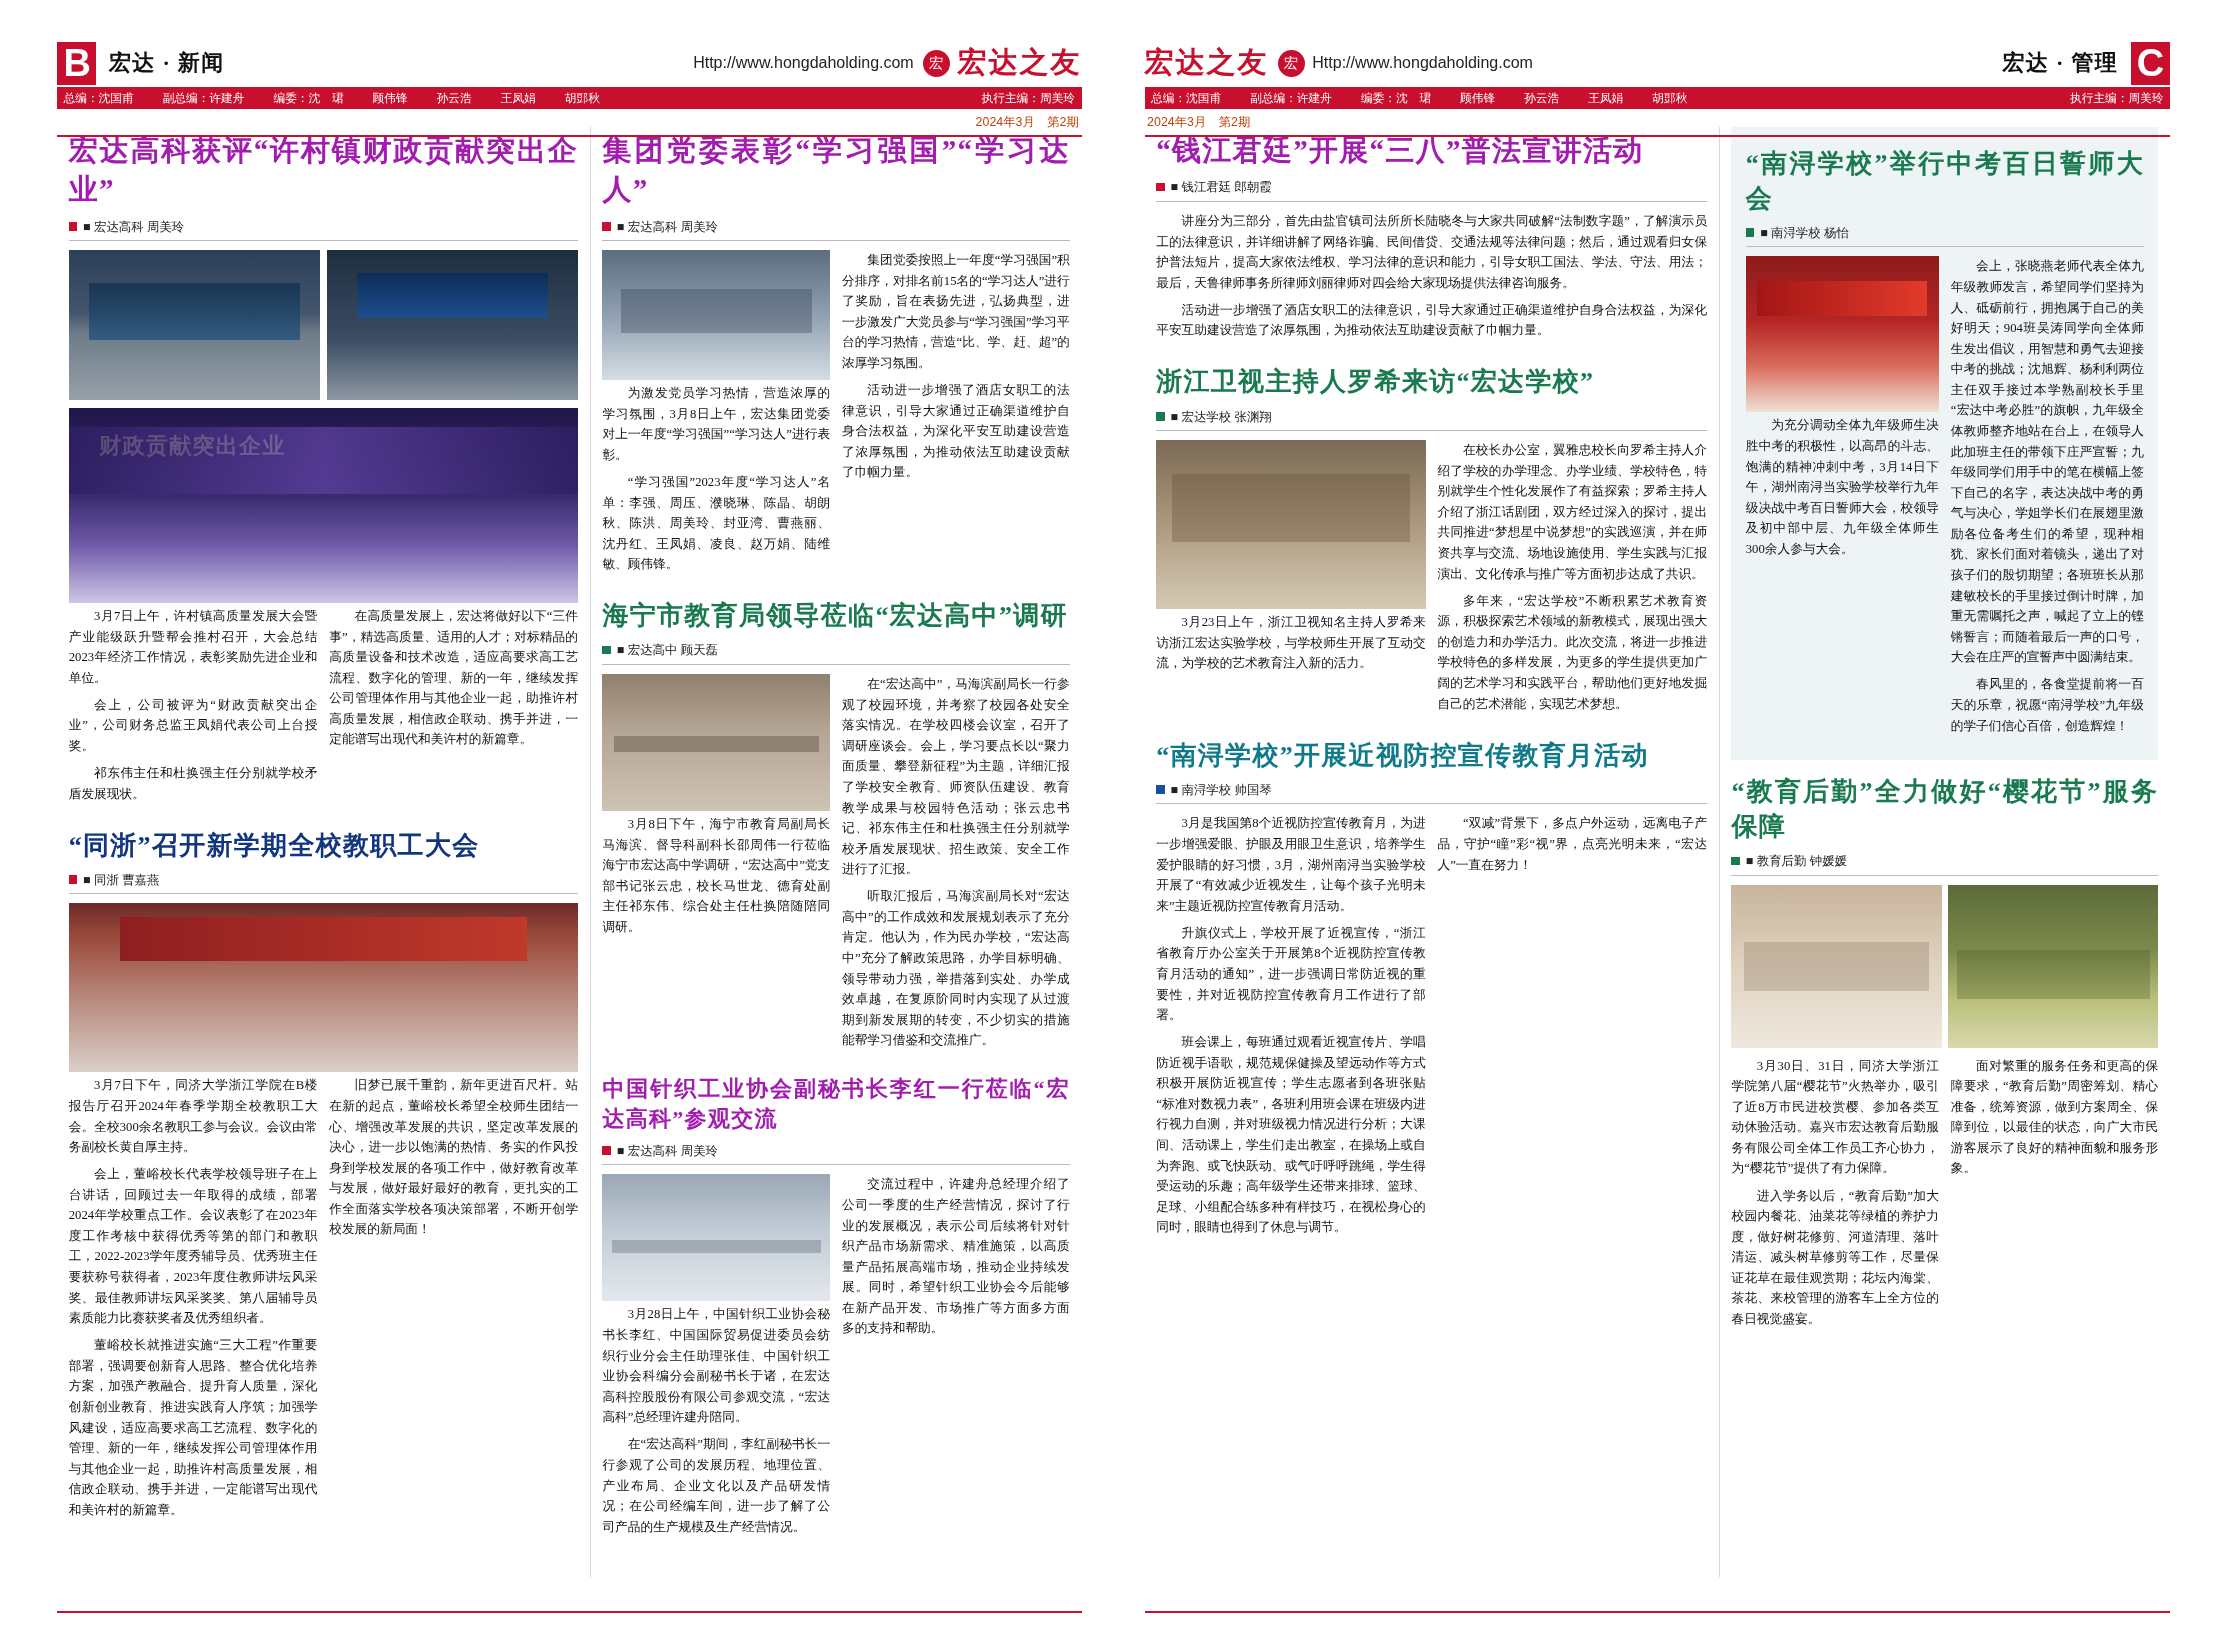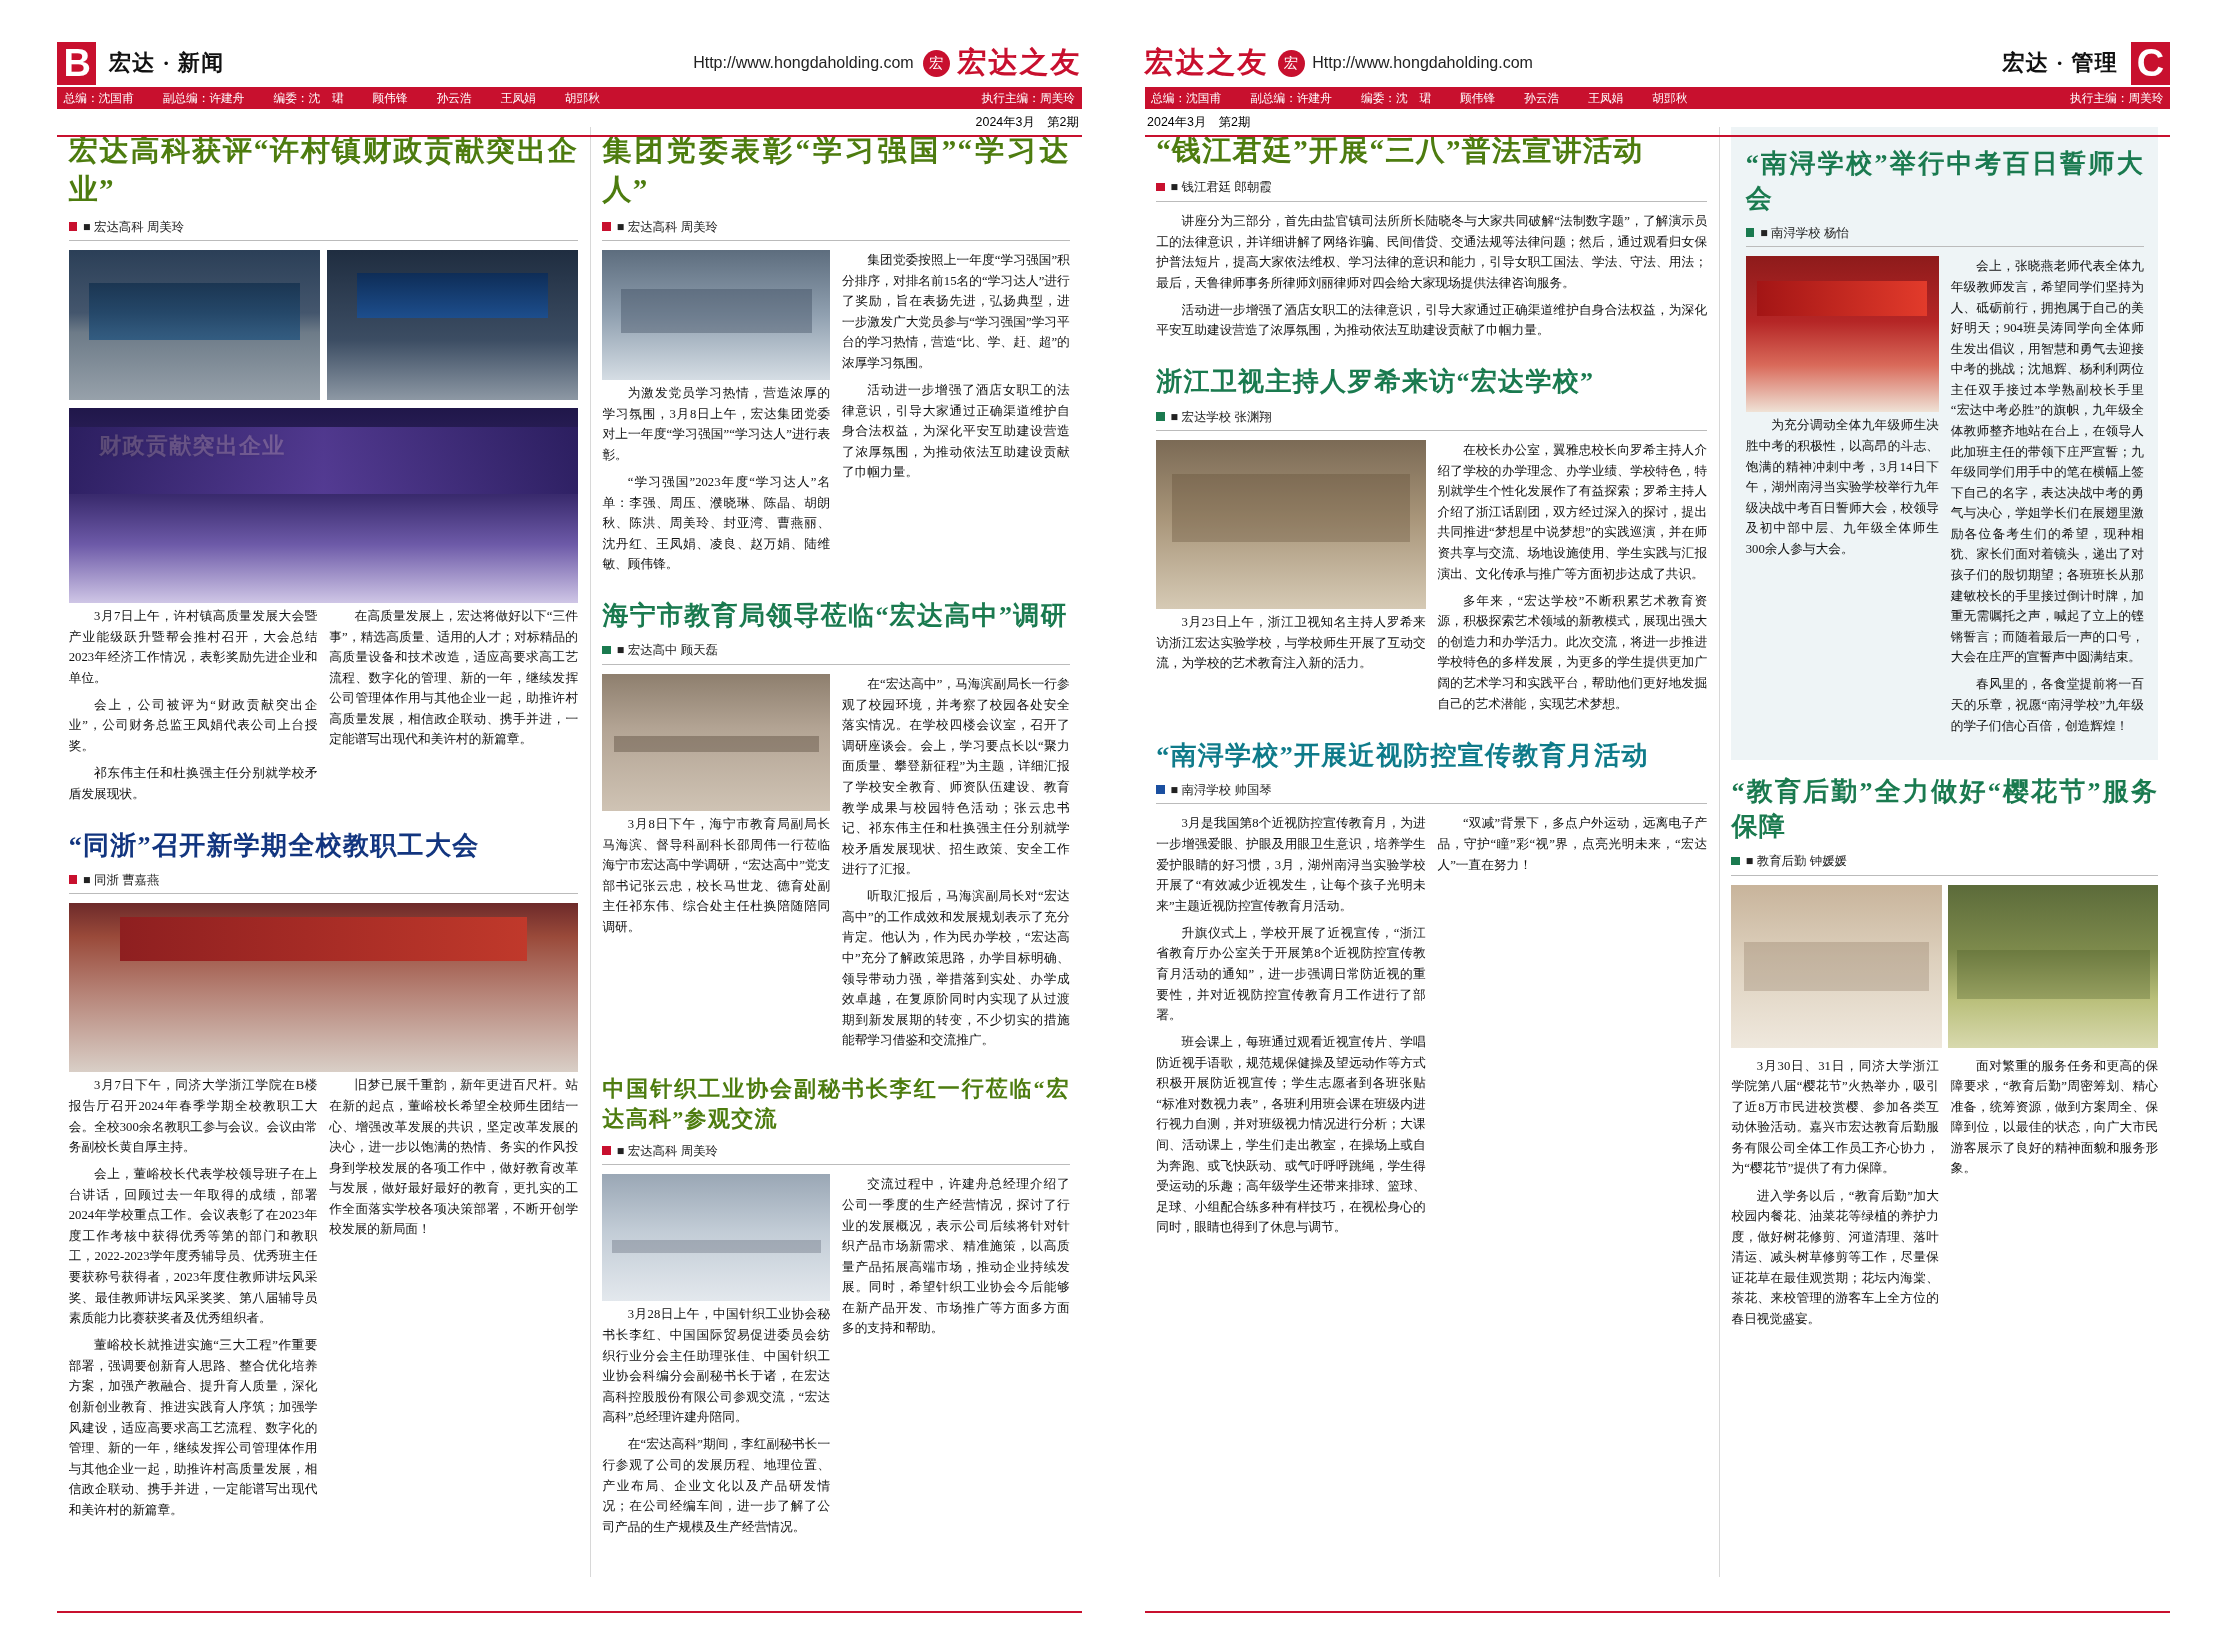--- a/index.html
+++ b/index.html
@@ -90,21 +90,21 @@
     font-family: "Liberation Sans", sans-serif;
     font-size: 11.7px;
     padding: 0 6.5px;
     gap: 0;
   }
   .mast-bar span { margin-right: 29px; white-space: nowrap; }
   .mast-bar .last { margin-right: 0; margin-left: auto; }
   .mast-date {
     font-family: "Liberation Sans", sans-serif;
     font-size: 12.4px;
-    color: #000000;
+    color: #c2410c;
     padding: 5.2px 2.6px 3.9px 2.6px;
   }
   .mast-date.right { text-align: right; }
   .mast-rule {
     border-bottom: 2px solid #c8102e;
     margin-bottom: 5.2px;
   }
 
   
   .mast-row1.right { justify-content: flex-start; }
@@ -131,21 +131,21 @@
   }
   .col + .col { border-left: 0.7px solid #d8d8d8; }
 
   .hl {
     font-weight: bold;
     line-height: 1.35;
     letter-spacing: 1.3px;
     margin: 3.9px 0 9px 0;
     text-align: justify;
   }
-  .hl.blue { color: #4d7c0f; }
+  .hl.blue { color: #a21caf; }
   .hl.green { color: #1a7a4f; }
   .hl.teal { color: #0f7b8a; }
   .hl.navy { color: #12357f; }
   .hl.big { font-size: 29px; }
   .hl.mid { font-size: 26px; }
   .hl.sm { font-size: 22px; }
 
   .byline {
     font-family: "Liberation Sans", sans-serif;
     font-size: 12.4px;

